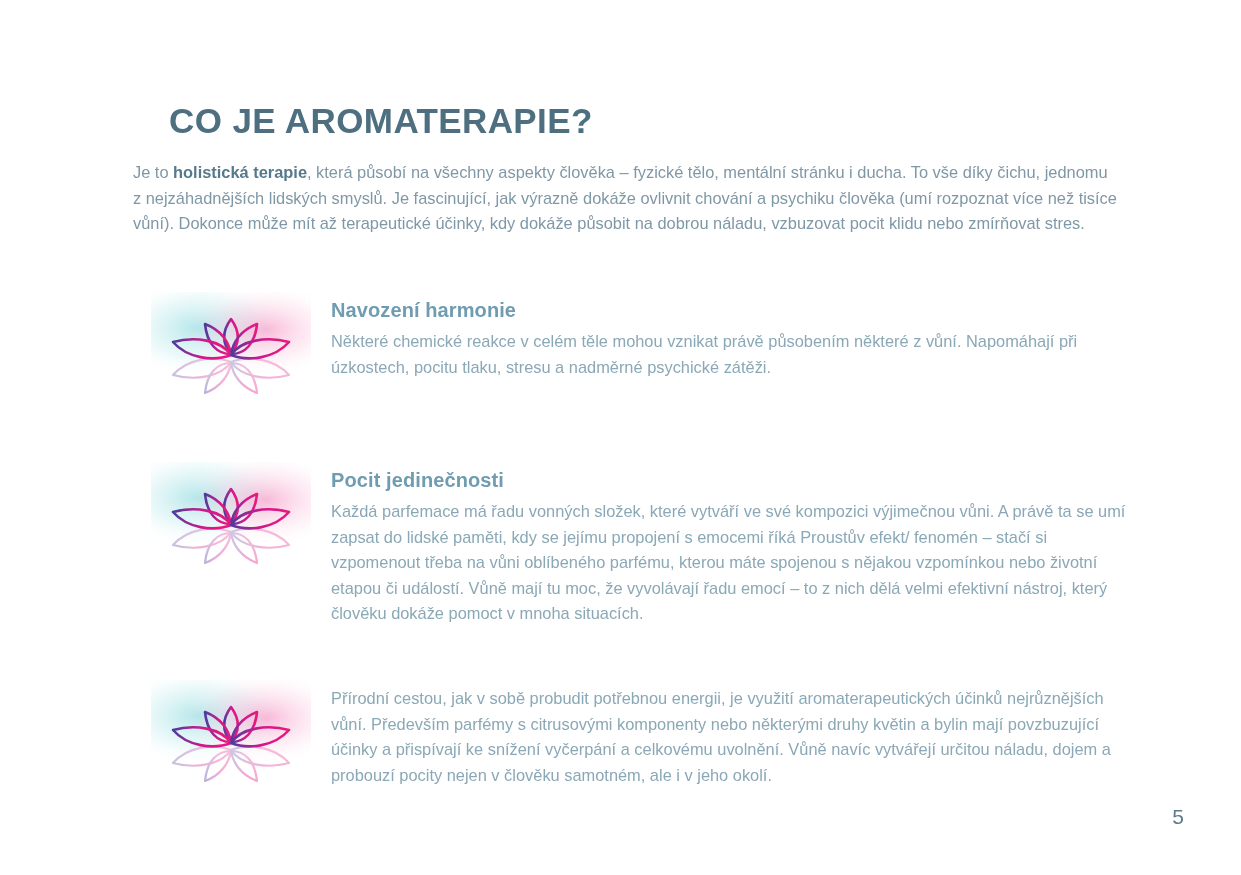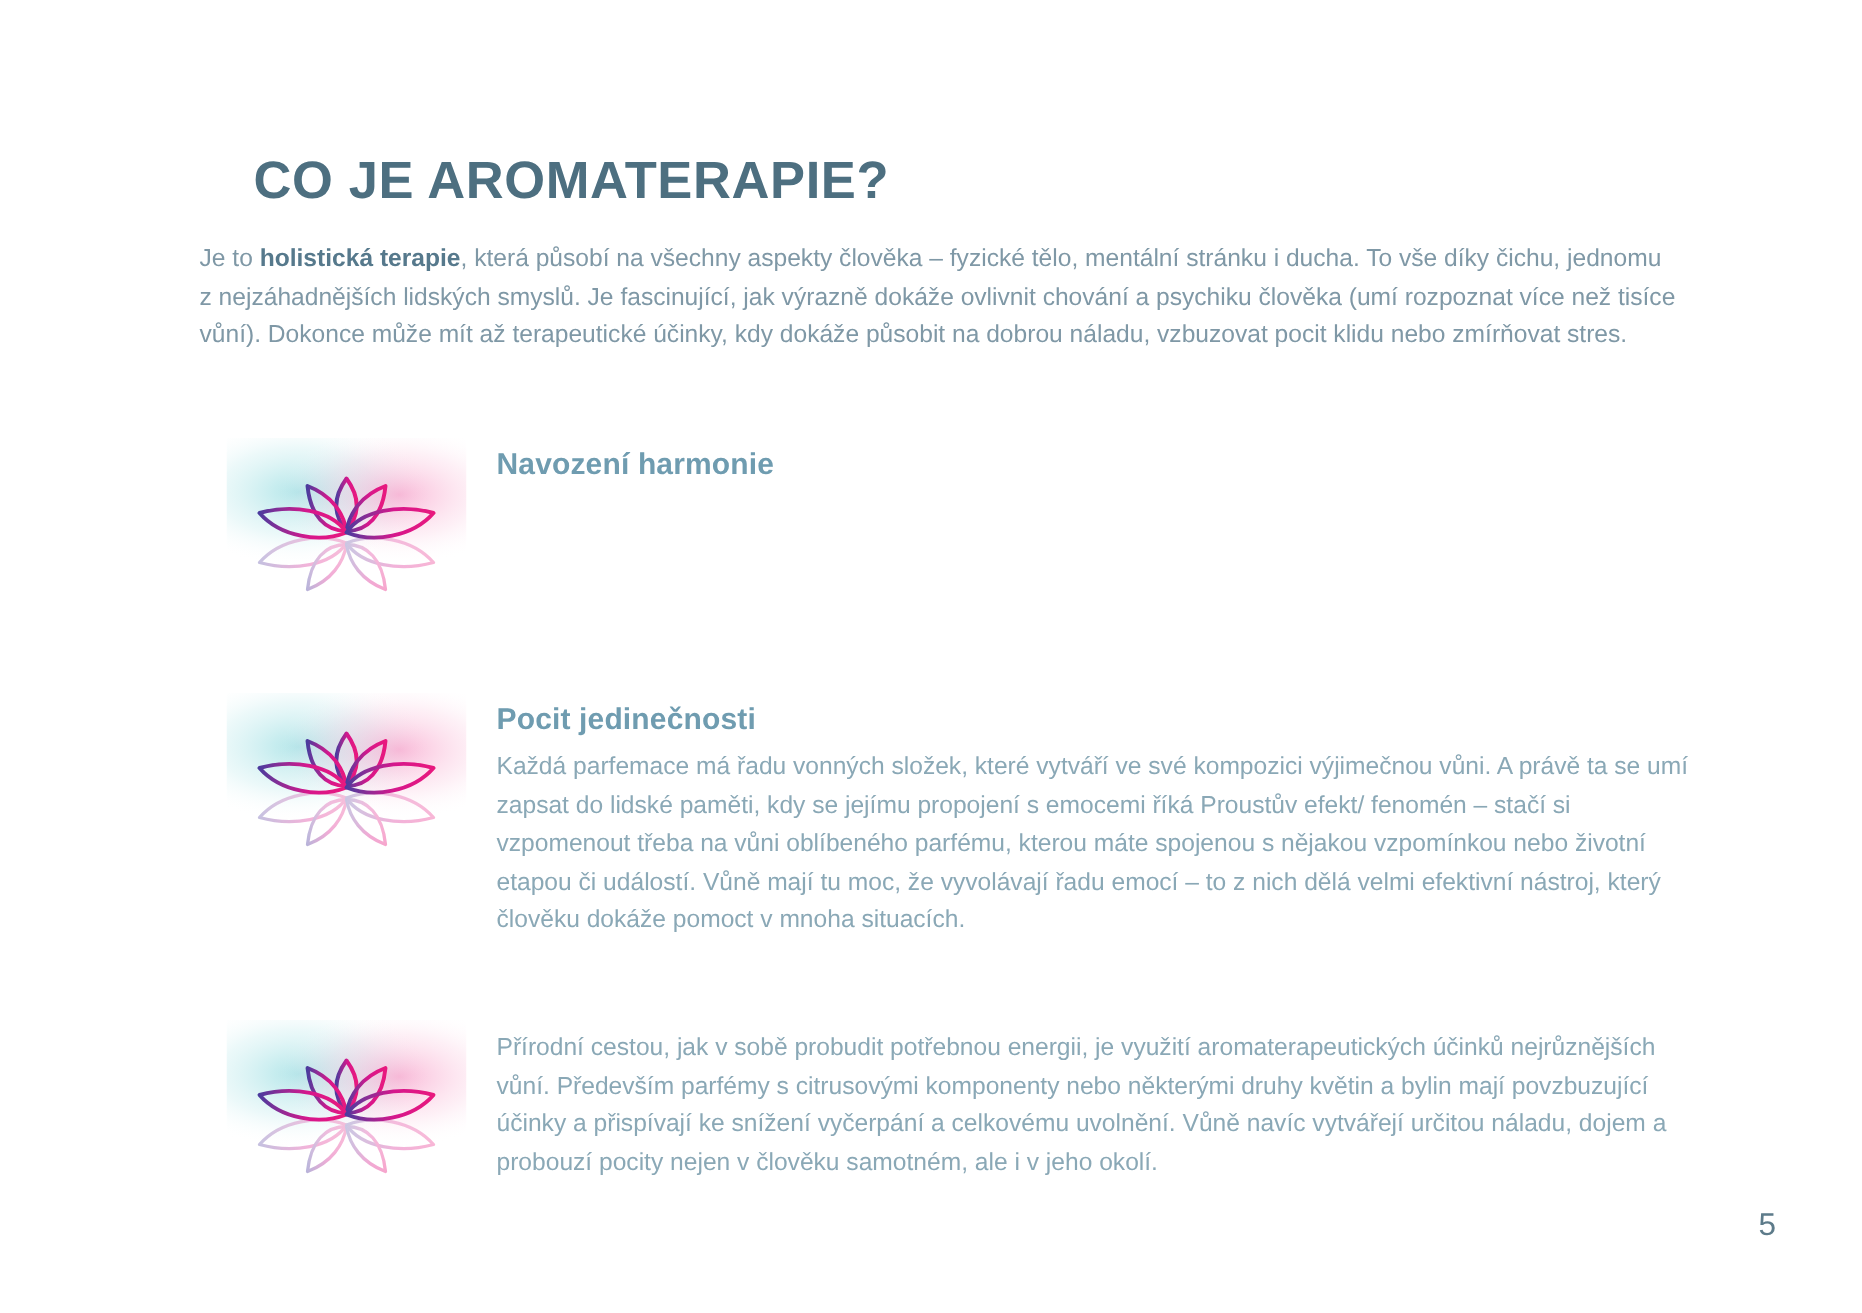--- a/index.html
+++ b/index.html
@@ -159,20 +159,21 @@
             <path d="M22 50 C44 44 70 48 80 63 C62 70 36 66 22 50 Z"></path>
             <path d="M138 50 C116 44 90 48 80 63 C98 70 124 66 138 50 Z"></path>
             <path d="M54 32 C70 38 78 50 80 62 C66 62 56 52 54 32 Z"></path>
             <path d="M106 32 C90 38 82 50 80 62 C94 62 104 52 106 32 Z"></path>
           </g>
         </g>
       </svg>
     </div>
     <div class="section-body">
       <div class="section-heading">Navození harmonie</div>
+      <div class="section-text">Některé chemické reakce v celém těle mohou vznikat právě působením některé z vůní. Napomáhají při úzkostech, pocitu tlaku, stresu a nadměrné psychické zátěži.</div>
     </div>
   </div>
 
   <div class="section section-2">
     <div class="icon-wrap">
       <svg class="lotus-icon" viewBox="0 0 160 110" xmlns="http://www.w3.org/2000/svg">
         <rect x="0" y="0" width="160" height="90" fill="url(#glowTeal1)"></rect>
         <rect x="0" y="0" width="160" height="90" fill="url(#glowPink1)"></rect>
         <g fill="none" stroke="url(#stroke1)" stroke-width="2.6" stroke-linejoin="round" stroke-linecap="round">
           <path d="M80 27 C88 38 90 50 80 62 C70 50 72 38 80 27 Z"></path>

